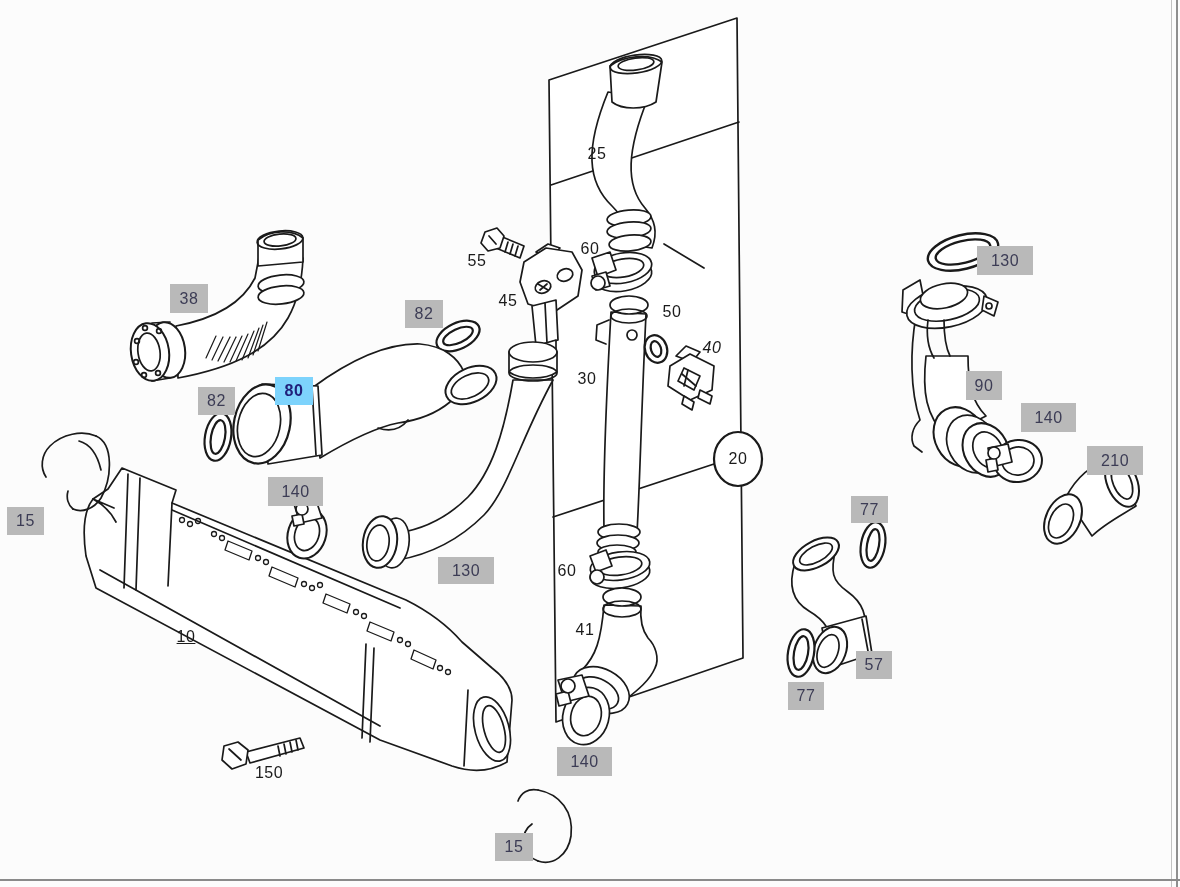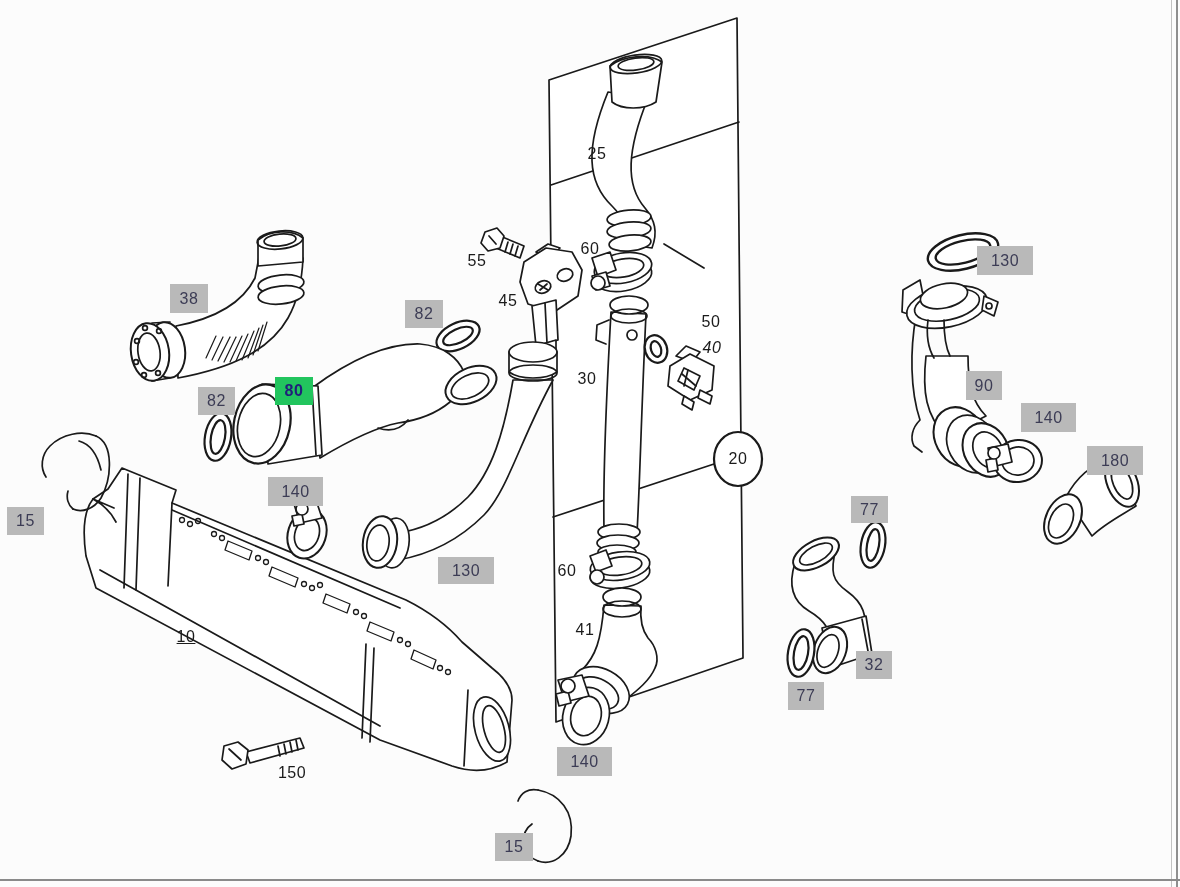--- a/index.html
+++ b/index.html
@@ -10,21 +10,21 @@
   .frame-right{position:absolute;top:0;right:2px;width:2px;height:100%;background:#8f8f8f;}
   .frame-right2{position:absolute;top:0;right:8px;width:1px;height:100%;background:#c2c2c2;}
   .frame-bottom{position:absolute;left:0;bottom:6px;width:100%;height:2px;background:#8a8a8a;}
   svg.art{position:absolute;left:0;top:0;}
   #label-layer{position:absolute;left:0;top:0;width:100%;height:100%;}
   .lbl{
     position:absolute;font-size:16px;line-height:1;letter-spacing:0.5px;
     display:flex;align-items:center;justify-content:center;user-select:none;
   }
   .badge{background:#b9b9b9;color:#3c3c55;}
-  .badge-highlight{background:#22c55e;color:#20207a;font-weight:700;}
+  .badge-highlight{background:#7dd3fc;color:#20207a;font-weight:700;}
   .plain{color:#1b1b1b;transform:translate(-50%,-50%);}
   .circle{color:#1b1b1b;transform:translate(-50%,-50%);}
 </style>
 </head>
 <body>
 
 <div class="stage">
 
 <svg class="art" width="1180" height="887" viewBox="0 0 1180 887" fill="none" stroke="#1a1a1a" stroke-width="1.7" stroke-linecap="round" stroke-linejoin="round">
 
@@ -319,39 +319,39 @@
 </svg>
 
 <div id="label-layer">
       <div class="lbl badge" style="left: 170px; top: 284px; width: 38px; height: 29px;">38</div>
       <div class="lbl badge" style="left: 405px; top: 300px; width: 38px; height: 28px;">82</div>
       <div class="lbl badge-highlight" style="left: 275px; top: 377px; width: 38px; height: 28px;">80</div>
       <div class="lbl badge" style="left: 198px; top: 387px; width: 37px; height: 28px;">82</div>
       <div class="lbl badge" style="left: 977px; top: 246px; width: 56px; height: 29px;">130</div>
       <div class="lbl badge" style="left: 966px; top: 371px; width: 36px; height: 29px;">90</div>
       <div class="lbl badge" style="left: 1021px; top: 403px; width: 55px; height: 29px;">140</div>
-      <div class="lbl badge" style="left: 1087px; top: 446px; width: 56px; height: 29px;">180</div>
+      <div class="lbl badge" style="left: 1087px; top: 446px; width: 56px; height: 29px;">210</div>
       <div class="lbl badge" style="left: 851px; top: 496px; width: 37px; height: 27px;">77</div>
-      <div class="lbl badge" style="left: 856px; top: 651px; width: 36px; height: 28px;">32</div>
+      <div class="lbl badge" style="left: 856px; top: 651px; width: 36px; height: 28px;">57</div>
       <div class="lbl badge" style="left: 788px; top: 682px; width: 36px; height: 28px;">77</div>
       <div class="lbl badge" style="left: 7px; top: 507px; width: 37px; height: 28px;">15</div>
       <div class="lbl badge" style="left: 268px; top: 477px; width: 55px; height: 29px;">140</div>
       <div class="lbl badge" style="left: 438px; top: 557px; width: 56px; height: 27px;">130</div>
       <div class="lbl badge" style="left: 557px; top: 747px; width: 55px; height: 29px;">140</div>
       <div class="lbl badge" style="left: 495px; top: 833px; width: 38px; height: 28px;">15</div>
       <div class="lbl plain" style="left: 477px; top: 261px;">55</div>
       <div class="lbl plain" style="left: 508px; top: 301px;">45</div>
       <div class="lbl plain" style="left: 597px; top: 154px;">25</div>
       <div class="lbl plain" style="left: 590px; top: 249px;">60</div>
-      <div class="lbl plain" style="left: 672px; top: 322px; margin-left: 39px;">50</div>
+      <div class="lbl plain" style="left: 672px; top: 312px;">50</div>
       <div class="lbl plain" style="left: 712px; top: 348px; font-style: italic;">40</div>
       <div class="lbl plain" style="left: 587px; top: 379px;">30</div>
       <div class="lbl plain" style="left: 567px; top: 571px;">60</div>
       <div class="lbl plain" style="left: 585px; top: 630px;">41</div>
       <div class="lbl plain" style="left: 186px; top: 637px; text-decoration: underline;">10</div>
-      <div class="lbl plain" style="left: 269px; top: 773px; margin-left: 23px;">150</div>
+      <div class="lbl plain" style="left: 269px; top: 773px;">150</div>
       <div class="lbl circle" style="left: 738px; top: 459px;">20</div>
     </div>
 
 <div class="frame-right2"></div>
 <div class="frame-right"></div>
 <div class="frame-bottom"></div>
 </div>
 
 </body></html>

